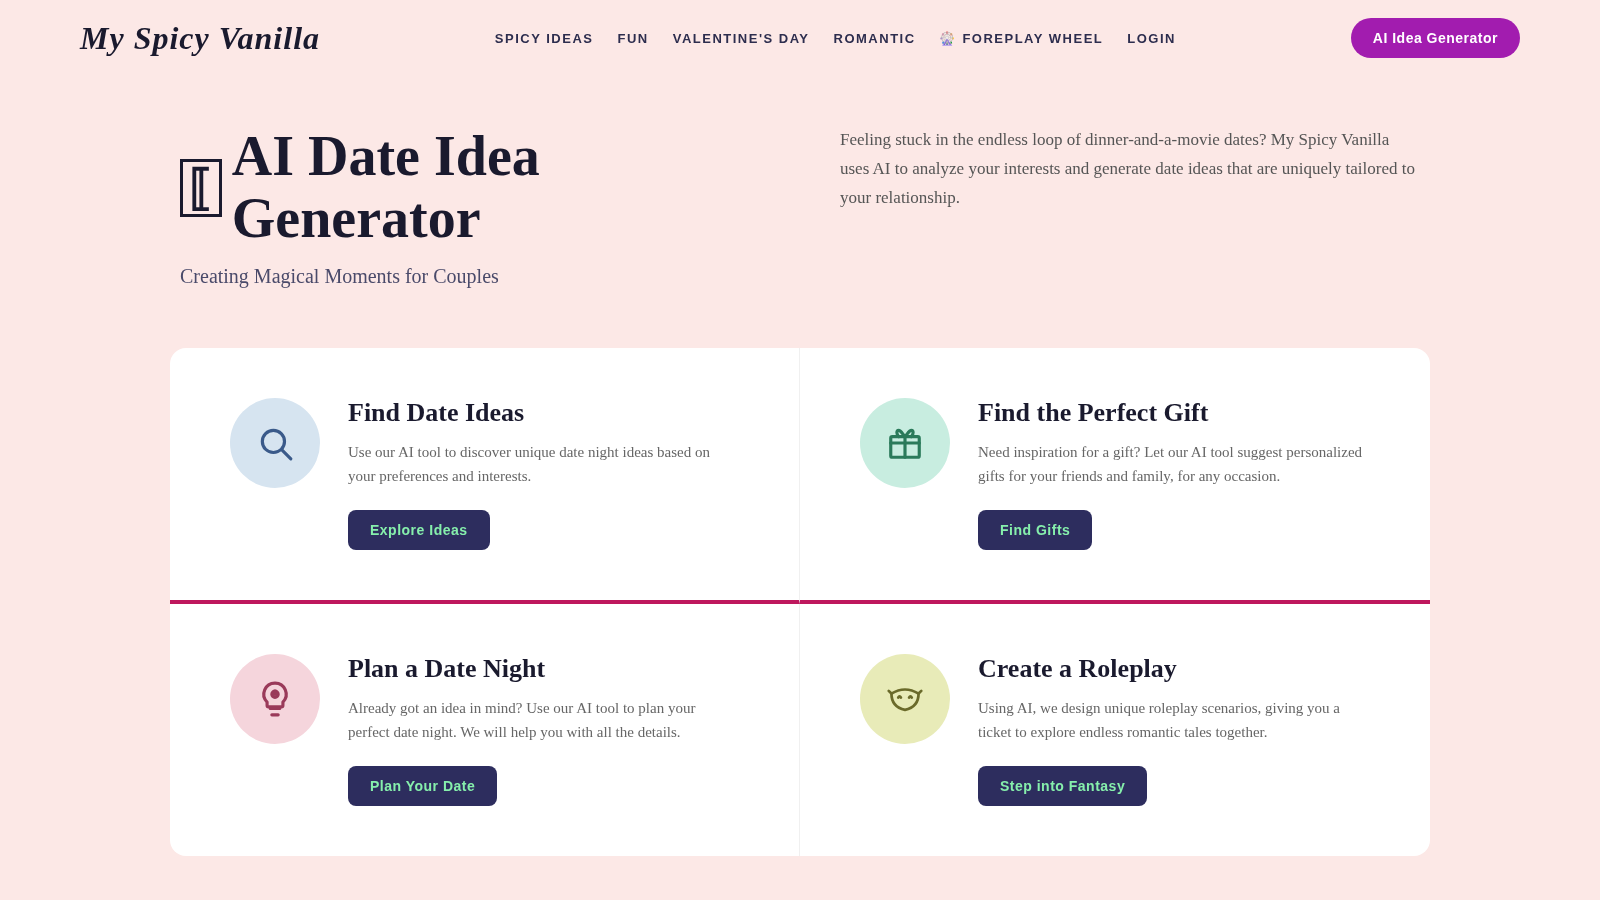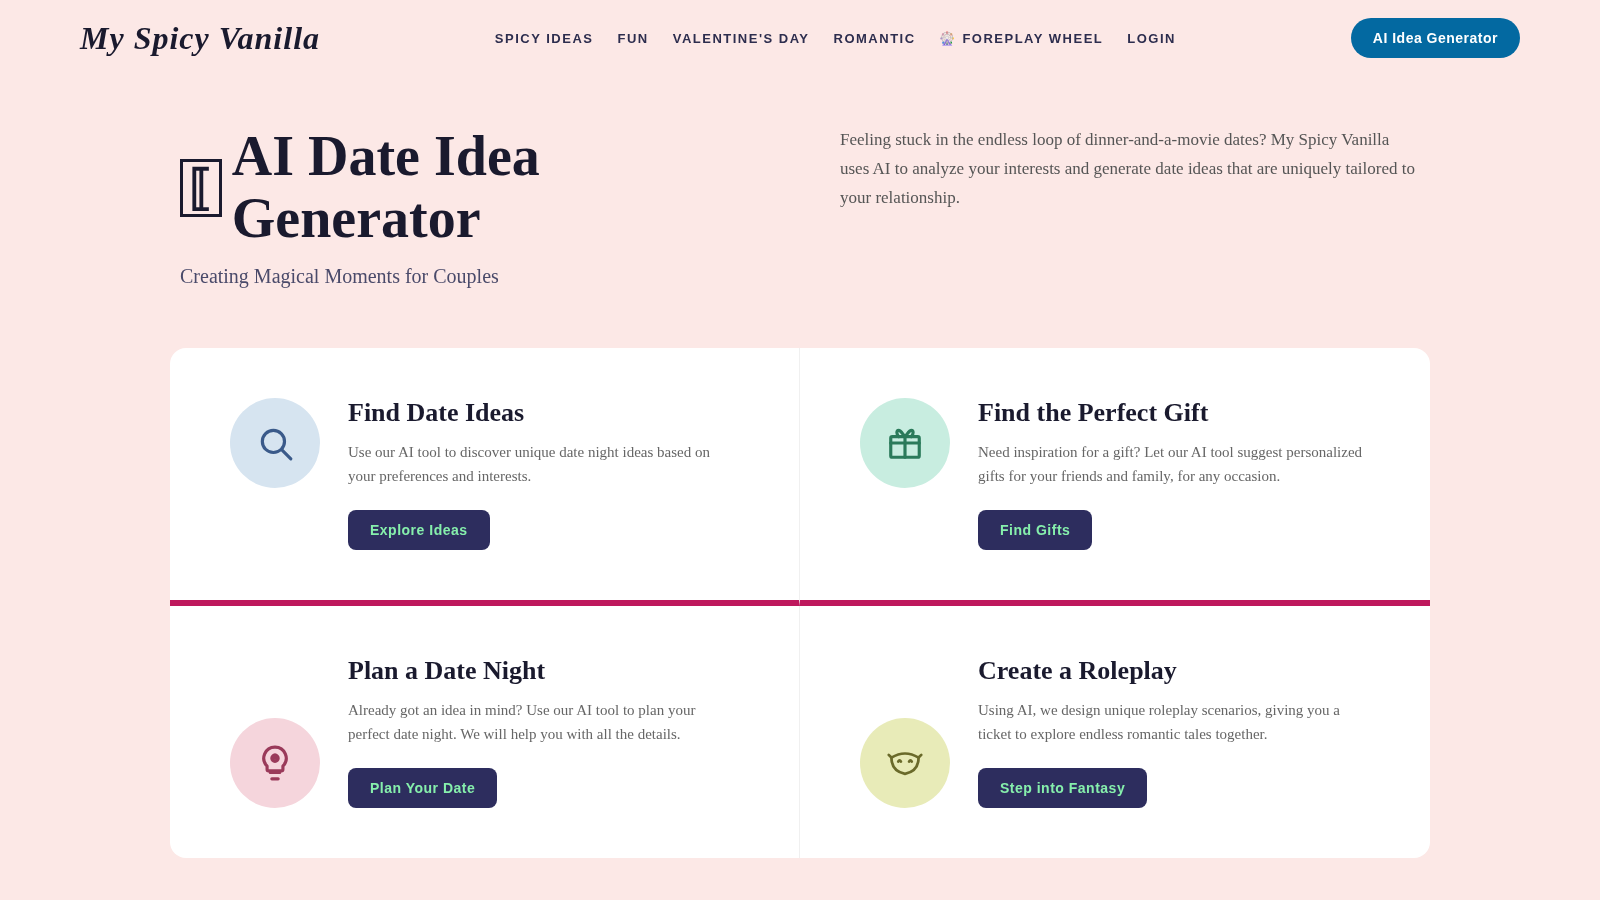--- a/index.html
+++ b/index.html
@@ -36,21 +36,21 @@
     .nav-links li a {
       text-decoration: none;
       color: #2d2d4e;
       font-family: Arial, sans-serif;
       font-size: 13px;
       font-weight: 700;
       letter-spacing: 1.5px;
       text-transform: uppercase;
     }
     .btn-ai-generator {
-      background: #0369a1;
+      background: #a21caf;
       color: white;
       border: none;
       border-radius: 30px;
       padding: 12px 22px;
       font-size: 14px;
       font-weight: 700;
       font-family: Arial, sans-serif;
       cursor: pointer;
       letter-spacing: 0.5px;
     }
@@ -115,30 +115,29 @@
     .cards-grid {
       display: grid;
       grid-template-columns: 1fr 1fr;
     }
 
     .card {
       display: flex;
       align-items: flex-start;
       gap: 28px;
       padding: 50px 60px;
-      border-bottom: 6px solid #be185d;
+      border-bottom: 4px solid #be185d;
       border-right: 1px solid #f0f0f0;
     }
     .card:nth-child(2n) {
       border-right: none;
     }
     .card:nth-child(3),
     .card:nth-child(4) {
       border-bottom: none;
-      align-items: flex-end;
     }
 
     .card-icon-circle {
       width: 90px;
       height: 90px;
       border-radius: 50%;
       display: flex;
       align-items: center;
       justify-content: center;
       flex-shrink: 0;

